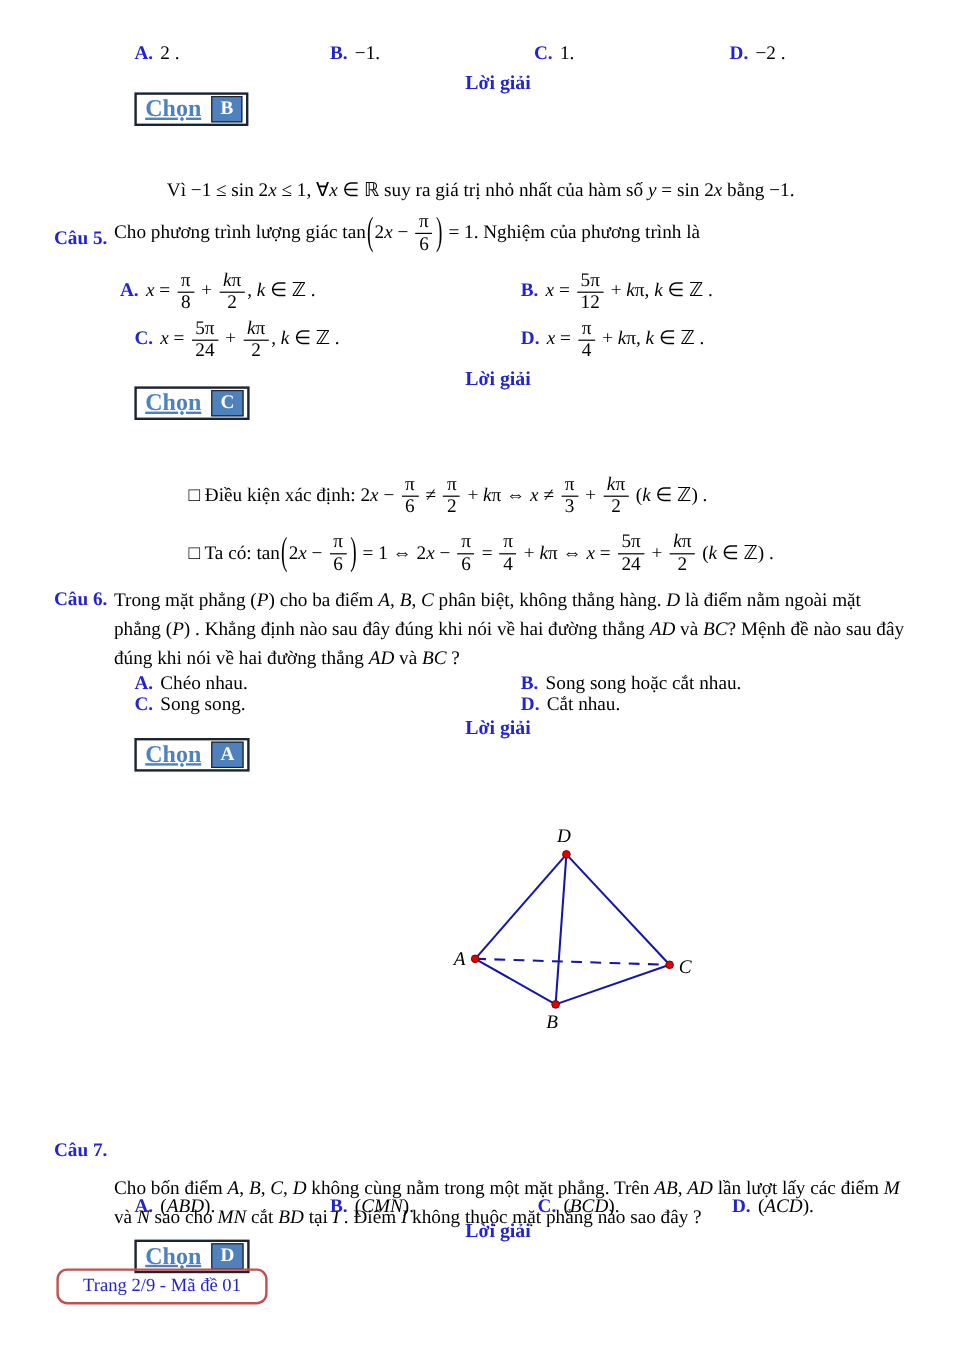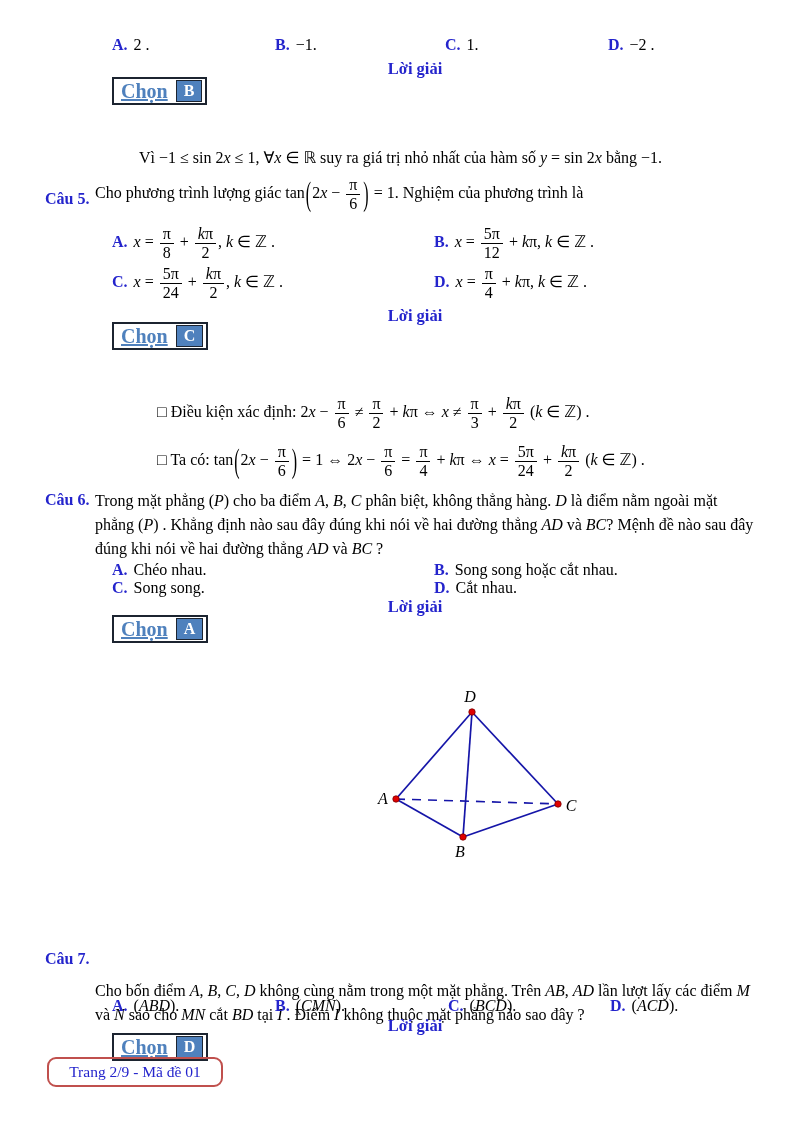--- a/index.html
+++ b/index.html
@@ -47,21 +47,21 @@
   <span class="chon-word">Chọn</span>
   <span class="chon-letter">B</span>
 </span>
 
 <div class="abs" style="left:95px;top:148px;width:665px">Vì −1 ≤ sin 2<i>x</i> ≤ 1, ∀<i>x</i> ∈ ℝ  suy ra giá trị nhỏ nhất của hàm số  <i>y</i> = sin 2<i>x</i>  bằng −1.</div>
 
 <div class="qlabel" style="top:190px">Câu 5.</div>
 <div class="qtext mathline" style="top:177px">Cho phương trình lượng giác  tan<span class="bigp">(</span>2<i>x</i> − <span class="frac"><span class="num">π</span><span class="den">6</span></span><span class="bigp">)</span> = 1.  Nghiệm của phương trình là</div>
 
 <div class="optrow" style="top:226px;height:40px">
-  <span class="optcell mathline" style="left:112px"><span class="opt-label">A.</span><span><i>x</i> = <span class="frac"><span class="num">π</span><span class="den">8</span></span> + <span class="frac"><span class="num"><i>k</i>π</span><span class="den">2</span></span>, <i>k</i> ∈ ℤ .</span></span>
+  <span class="optcell mathline" style="left:100px"><span class="opt-label">A.</span><span><i>x</i> = <span class="frac"><span class="num">π</span><span class="den">8</span></span> + <span class="frac"><span class="num"><i>k</i>π</span><span class="den">2</span></span>, <i>k</i> ∈ ℤ .</span></span>
   <span class="optcell mathline" style="left:434px"><span class="opt-label">B.</span><span><i>x</i> = <span class="frac"><span class="num">5π</span><span class="den">12</span></span> + <i>k</i>π, <i>k</i> ∈ ℤ .</span></span>
 </div>
 <div class="optrow" style="top:266px;height:40px">
   <span class="optcell mathline" style="left:112px"><span class="opt-label">C.</span><span><i>x</i> = <span class="frac"><span class="num">5π</span><span class="den">24</span></span> + <span class="frac"><span class="num"><i>k</i>π</span><span class="den">2</span></span>, <i>k</i> ∈ ℤ .</span></span>
   <span class="optcell mathline" style="left:434px"><span class="opt-label">D.</span><span><i>x</i> = <span class="frac"><span class="num">π</span><span class="den">4</span></span> + <i>k</i>π, <i>k</i> ∈ ℤ .</span></span>
 </div>
 
 <div class="loigiai" style="top:306px">Lời giải</div>
 
 <span class="chon-box" style="top:322px">

